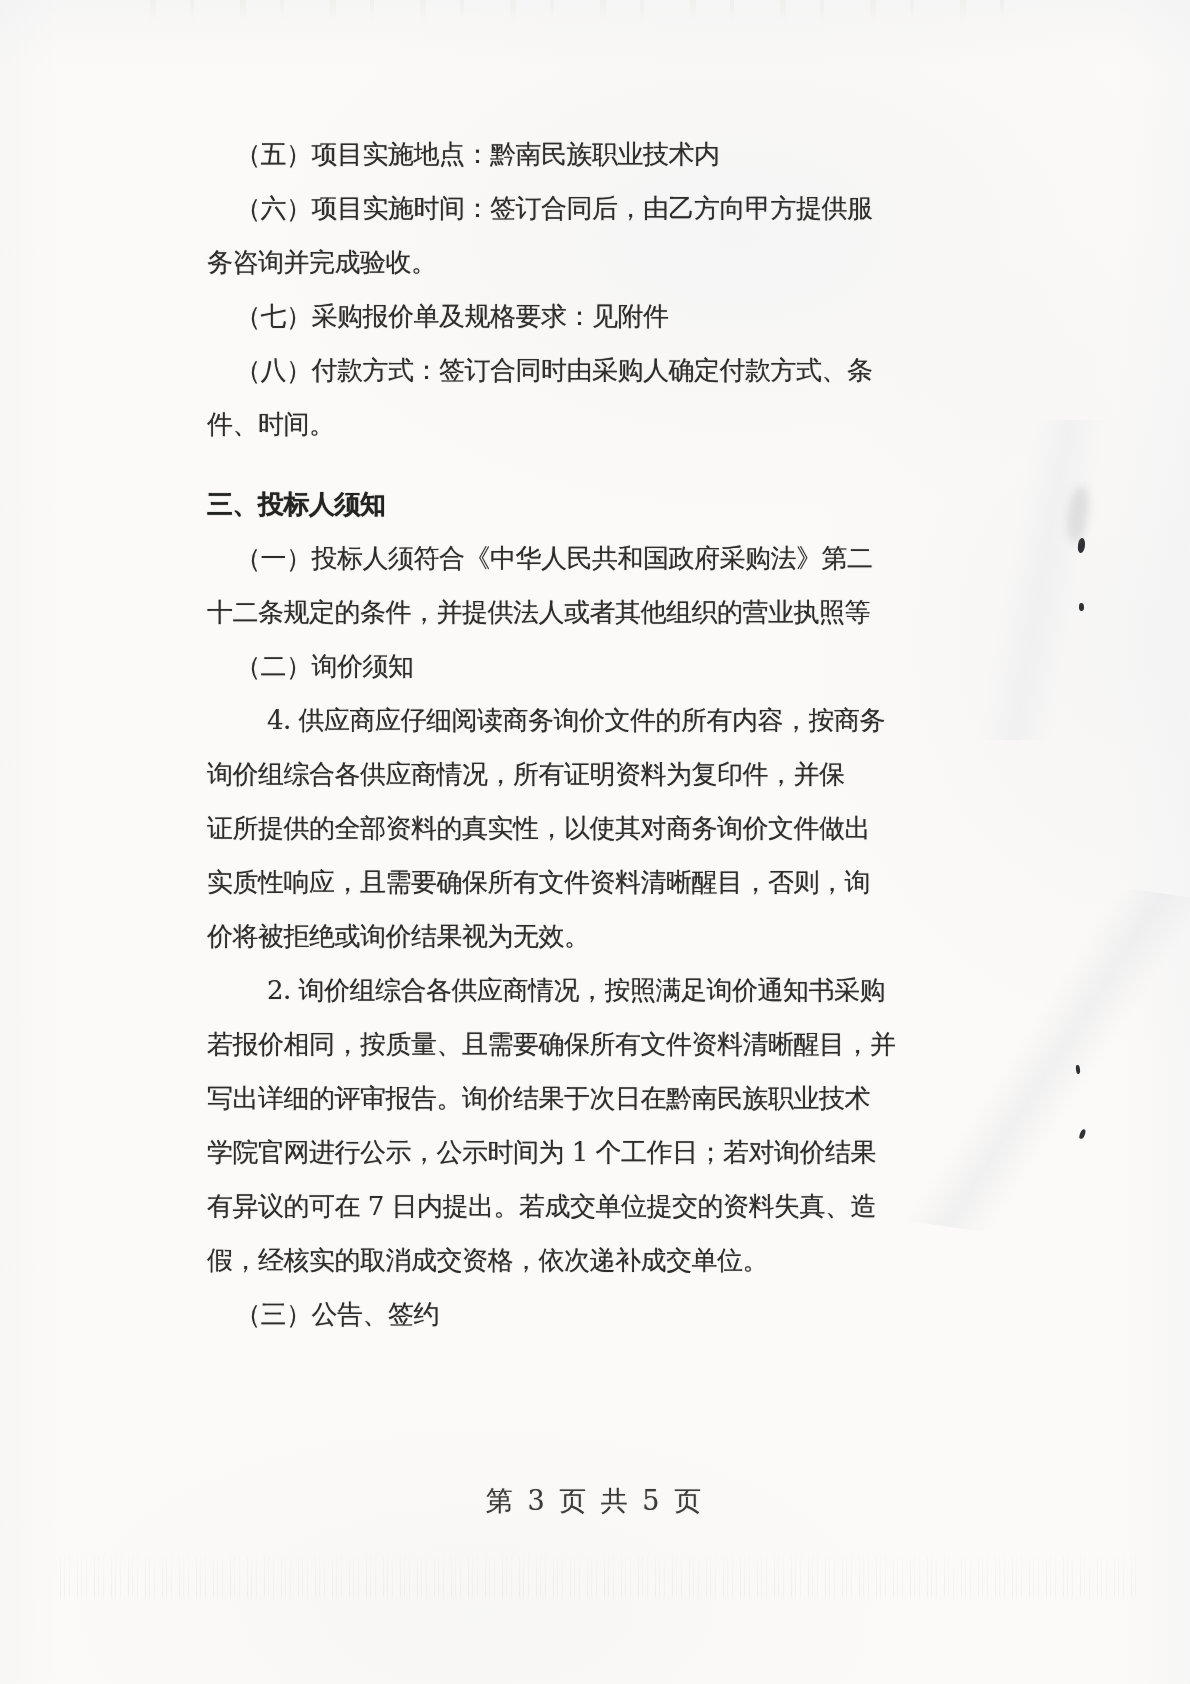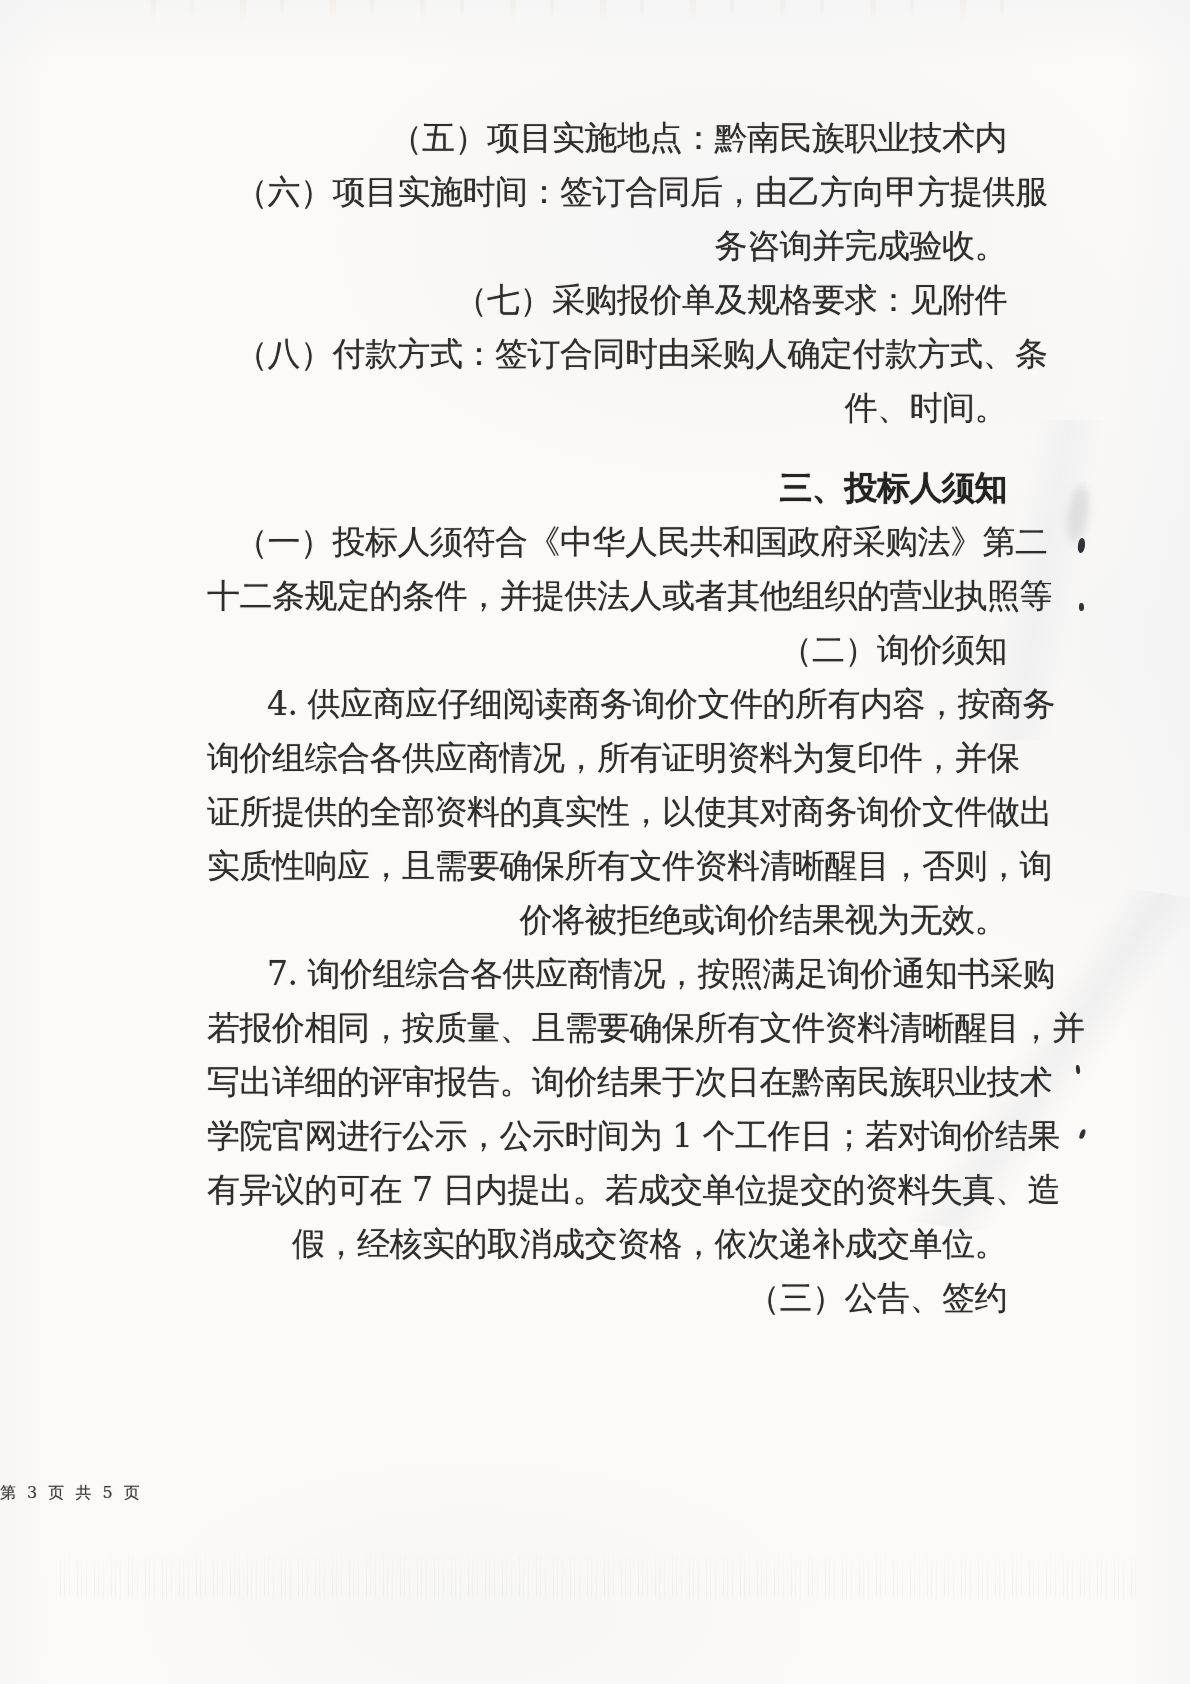--- a/index.html
+++ b/index.html
@@ -20,47 +20,47 @@
       radial-gradient(ellipse 700px 420px at 62% 14%, rgba(232,232,238,0.28), rgba(255,255,255,0) 70%),
       radial-gradient(ellipse 500px 600px at 96% 38%, rgba(228,228,234,0.22), rgba(255,255,255,0) 70%),
       radial-gradient(ellipse 640px 300px at 40% 96%, rgba(236,236,240,0.25), rgba(255,255,255,0) 70%),
       #fbfaf8;
     font-family: "DejaVu Serif", "Liberation Serif", serif;
     color: #2e2d2b;
   }
   .text-block {
     position: absolute;
     left: 207px;
-    top: 111px;
+    top: 127px;
     width: 800px;
-    font-size: 33px;
+    font-size: 26px;
     line-height: 54px;
     letter-spacing: -0.5px;
-    text-align: right;
   }
   .line {
     height: 54px;
     white-space: nowrap;
     text-shadow: 0 0 1px rgba(55,55,58,0.55);
   }
   .line.indent { padding-left: 28px; }
   .line.item   { padding-left: 60px; }
   .line.heading {
     margin-top: 26px;
     padding-left: 0;
     font-weight: bold;
     color: #232321;
     text-shadow: 0 0 1px rgba(30,30,32,0.8);
   }
   .footer {
     position: absolute;
     top: 1483px;
     left: 0;
     width: 1190px;
-    font-size: 16px;
+    text-align: center;
+    font-size: 27px;
     letter-spacing: 3px;
     color: #3c3b39;
     text-shadow: 0 0 1px rgba(70,70,75,0.5);
   }
   
   .speck {
     position: absolute;
     background: #2f3136;
     border-radius: 45% 55% 50% 50%;
   }
@@ -137,21 +137,21 @@
       <div class="line flush">件、时间。</div>
       <div class="line heading">三、投标人须知</div>
       <div class="line indent">（一）投标人须符合《中华人民共和国政府采购法》第二</div>
       <div class="line flush">十二条规定的条件，并提供法人或者其他组织的营业执照等</div>
       <div class="line indent">（二）询价须知</div>
       <div class="line item">4. 供应商应仔细阅读商务询价文件的所有内容，按商务</div>
       <div class="line flush">询价组综合各供应商情况，所有证明资料为复印件，并保</div>
       <div class="line flush">证所提供的全部资料的真实性，以使其对商务询价文件做出</div>
       <div class="line flush">实质性响应，且需要确保所有文件资料清晰醒目，否则，询</div>
       <div class="line flush">价将被拒绝或询价结果视为无效。</div>
-      <div class="line item">7. 询价组综合各供应商情况，按照满足询价通知书采购</div>
+      <div class="line item">2. 询价组综合各供应商情况，按照满足询价通知书采购</div>
       <div class="line flush">若报价相同，按质量、且需要确保所有文件资料清晰醒目，并</div>
       <div class="line flush">写出详细的评审报告。询价结果于次日在黔南民族职业技术</div>
       <div class="line flush">学院官网进行公示，公示时间为 1 个工作日；若对询价结果</div>
       <div class="line flush">有异议的可在 7 日内提出。若成交单位提交的资料失真、造</div>
       <div class="line flush">假，经核实的取消成交资格，依次递补成交单位。</div>
       <div class="line indent">（三）公告、签约</div>
     </div>
 
   <div class="footer">第 3 页 共 5 页</div>
 

